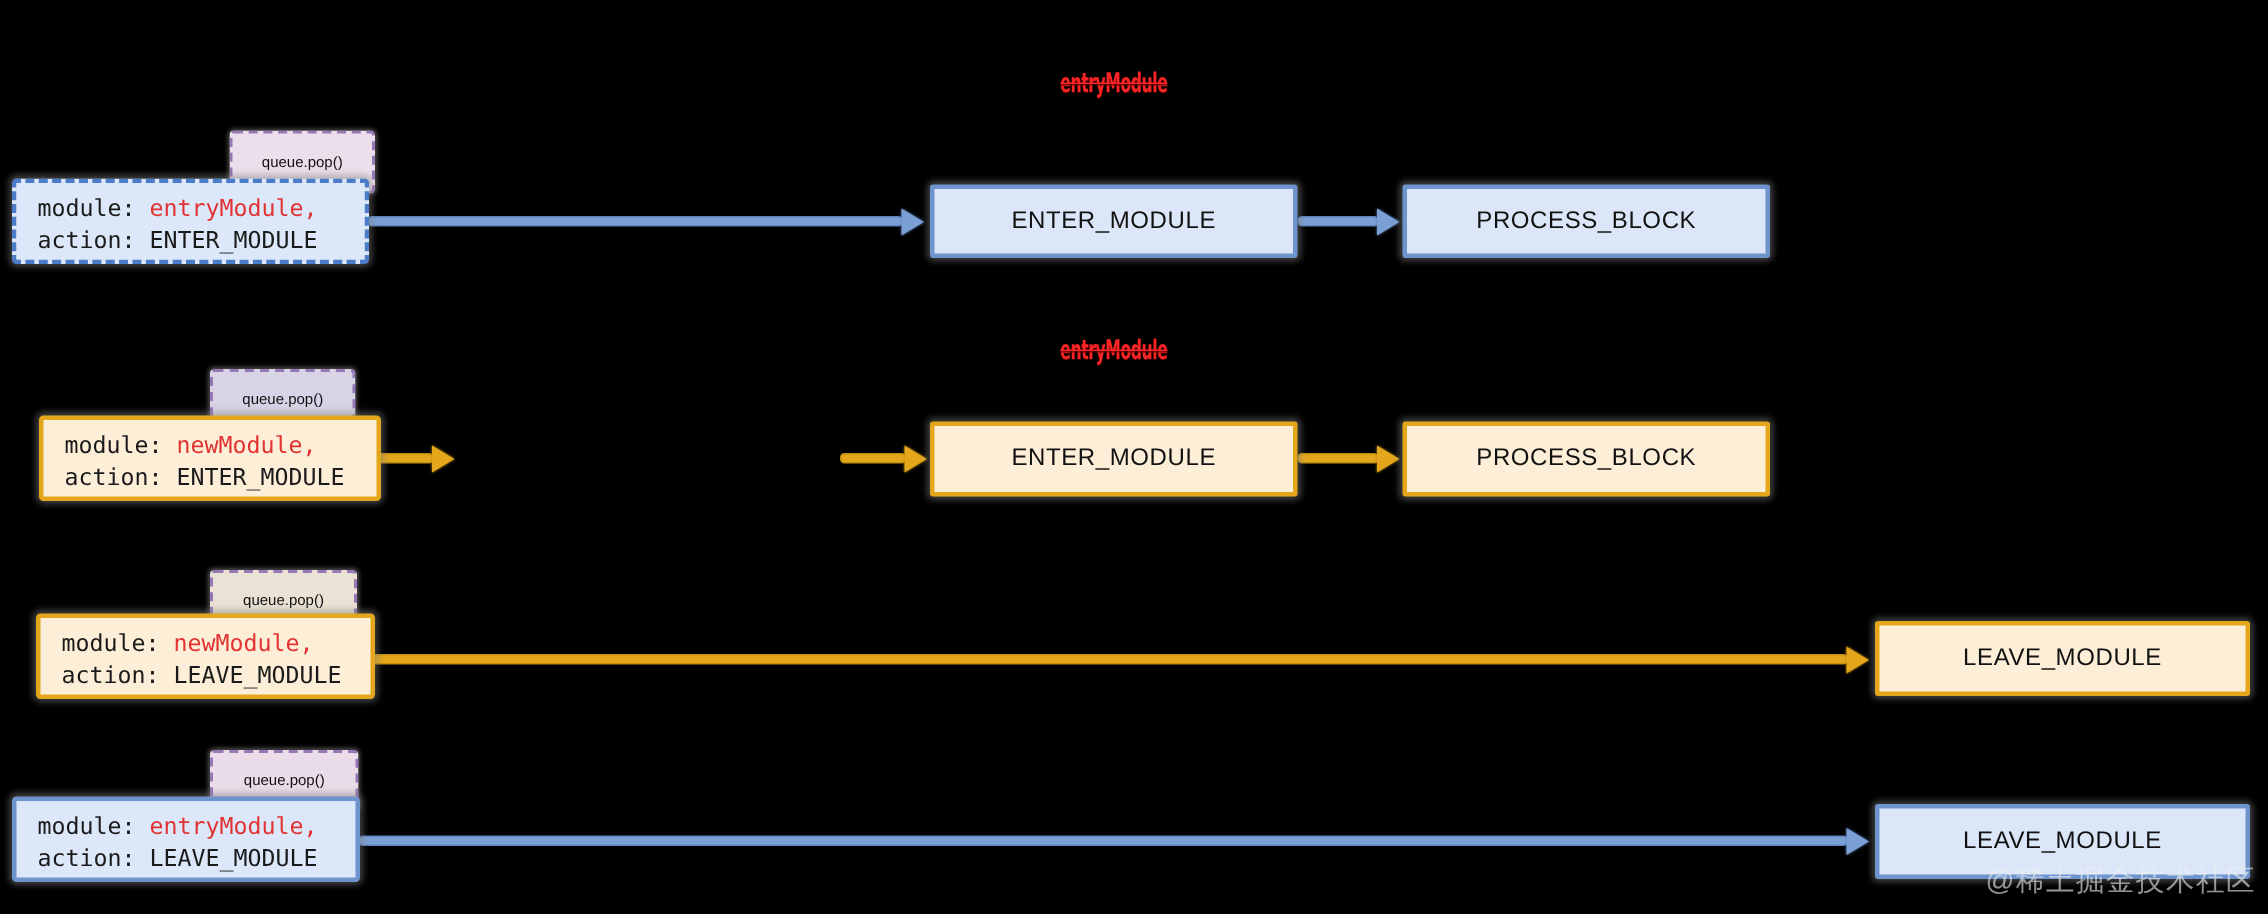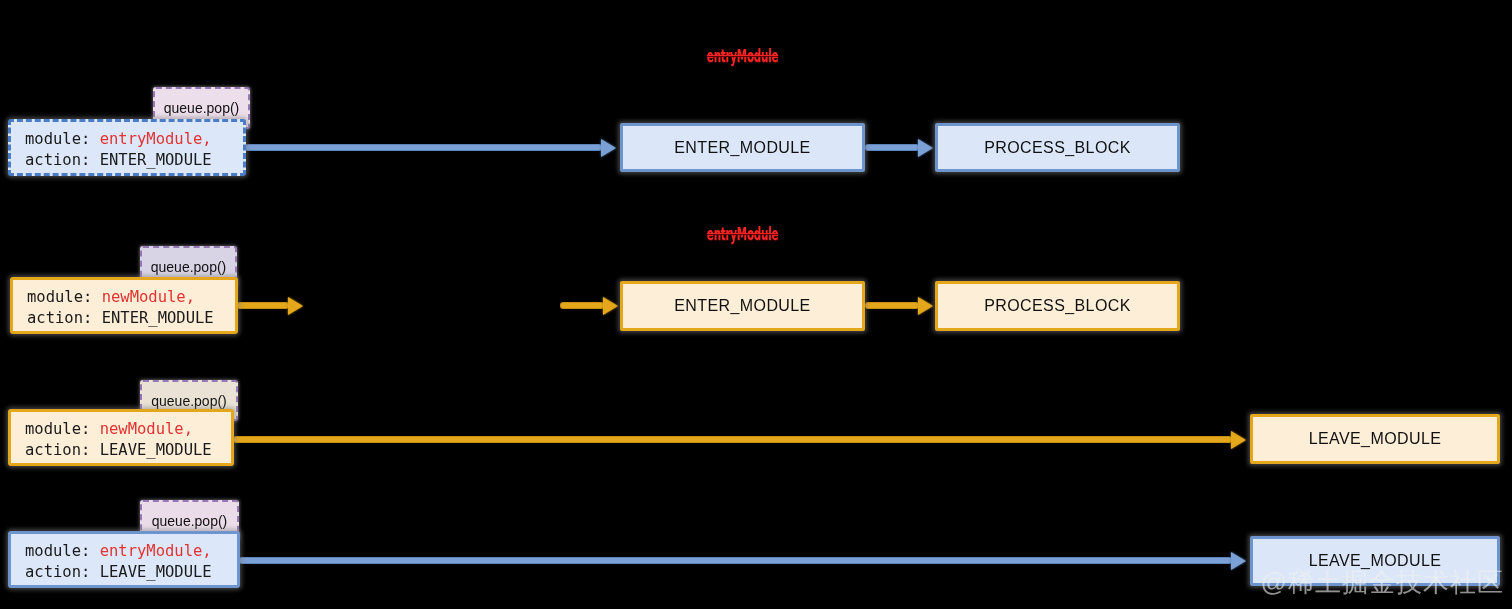--- a/index.html
+++ b/index.html
@@ -5,39 +5,39 @@
   html,body{margin:0;padding:0;background:#000;}
   #canvas{
     position:relative;width:1512px;height:609px;background:#000;overflow:hidden;
     font-family:"Liberation Sans",sans-serif;
   }
   
   .tag{
     position:absolute;z-index:1;
     border:2px dashed #9678b6;border-radius:3px;
     display:flex;align-items:center;justify-content:center;
-    font-size:14px;color:#111;
+    font-size:10px;color:#111;
     box-shadow:0 0 3px 1px rgba(140,140,140,.55);
   }
   .tag-r1{background:#ecdeea;}
   .tag-r2{background:#d8d4e6;}
   .tag-r3{background:#eae2d4;}
   .tag-r4{background:#eadce8;}
   
   .codebox{
     position:absolute;z-index:2;border-radius:3px;
     padding:7px 12px 6px 14px;box-sizing:border-box;
     font-family:"DejaVu Sans Mono",monospace;font-size:15.5px;line-height:21px;
     color:#1a1a1a;white-space:nowrap;
     box-shadow:0 0 4px 2px rgba(130,130,130,.5);
   }
   .codebox .red{color:#e23333;}
   .cb-blue-dashed{background:#dce8f9;border:3px dashed #4a7cc7;}
   .cb-blue-solid {background:#dce8f9;border:3px solid #6d94cc;}
-  .cb-gold       {background:#fdeed8;border:3px solid #e4a71b;}
+  .cb-gold       {background:#fdeed8;border:3px solid #e4a71b;margin-left:16px;}
   
   .stepbox{
     position:absolute;z-index:2;border-radius:2px;
     display:flex;align-items:center;justify-content:center;box-sizing:border-box;
     font-size:16px;letter-spacing:.4px;color:#111;
     box-shadow:0 0 4px 2px rgba(130,130,130,.5);
   }
   .sb-blue{background:#dbe7f8;border:3px solid #6d94cc;}
   .sb-gold{background:#fdeed8;border:3px solid #e4a71b;}
   
@@ -58,21 +58,21 @@
   }
   .annotation span{
     display:inline-block;transform:scaleX(.58);transform-origin:center;
     text-decoration:line-through;letter-spacing:-.5px;
     text-shadow:0 1px 1px rgba(90,0,0,.9);
     font-family:"DejaVu Sans",sans-serif;
   }
   
   .watermark{
     position:absolute;z-index:4;right:8px;bottom:9px;
-    font-size:26px;color:rgba(240,240,240,.6);letter-spacing:1px;
+    font-size:19px;color:rgba(240,240,240,.6);letter-spacing:1px;
   }
 </style>
 </head>
 <body>
 
 <div id="canvas">
 
   <div class="annotation" style="left:620px;top:45px;width:245px"><span>entryModule</span></div>
 
   <div class="tag tag-r1" style="left:153px;top:87px;width:93px;height:38px">

